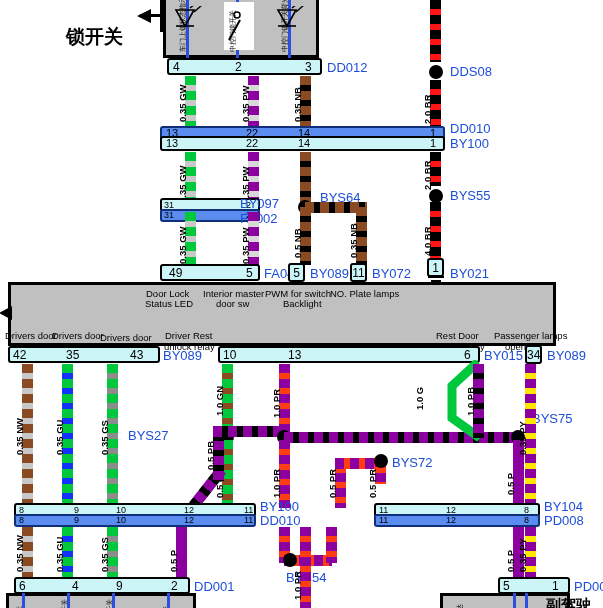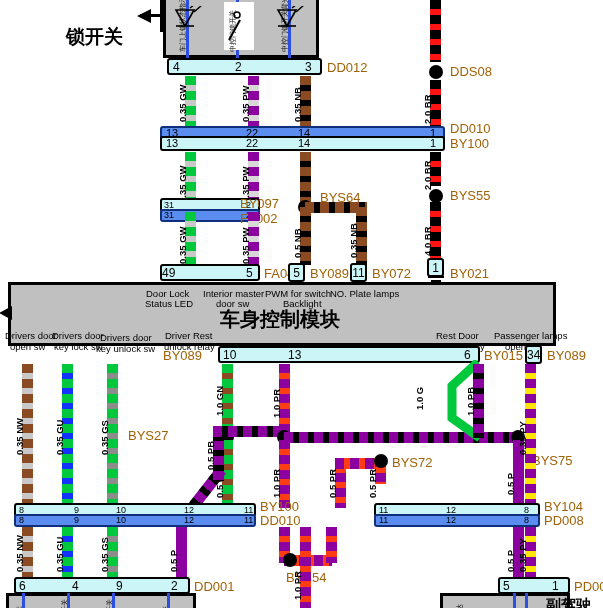--- a/index.html
+++ b/index.html
@@ -16,21 +16,21 @@
   .conn .pin{position:absolute;top:-1px;font-size:12px;color:#000;line-height:17px;}
   .connblue{position:absolute;background:#5b8df0;border:2px solid #0f2f7a;border-radius:3px;
         box-sizing:border-box;height:15px;}
   .connblue .pin{position:absolute;top:-2px;font-size:11px;color:#000;line-height:15px;}
 
   .pinbox{position:absolute;background:#ccf5f7;border:2px solid #000;border-radius:3px;
         box-sizing:border-box;width:17px;height:19px;text-align:center;font-size:12px;
         line-height:16px;color:#000;}
 
   
-  .lbl{position:absolute;font-size:13px;color:#a16207;white-space:nowrap;}
+  .lbl{position:absolute;font-size:13px;color:#1d4ed8;white-space:nowrap;}
   .lbl-sm{position:absolute;font-size:9.5px;color:#000;white-space:nowrap;}
   .lbl-cn{position:absolute;font-weight:bold;color:#000;white-space:nowrap;
           font-family:"DejaVu Sans",sans-serif;}
   .vlbl{position:absolute;font-size:9.5px;color:#000;white-space:nowrap;
         transform-origin:0 0;transform:rotate(-90deg);font-weight:bold;}
   .vcn{position:absolute;font-size:7px;color:#000;white-space:nowrap;
        transform-origin:0 0;transform:rotate(-90deg);font-family:"DejaVu Sans",sans-serif;}
   .splice{position:absolute;width:14px;height:14px;border-radius:50%;background:#000;}
 </style>
 </head>
@@ -124,60 +124,64 @@
     <div style="left: 248px; top: 212px; width: 11px; height: 58px; background: repeating-linear-gradient(rgb(140, 0, 160) 0px, rgb(140, 0, 160) 9px, rgb(216, 216, 216) 9px, rgb(216, 216, 216) 15px); position: absolute;"></div>
     <div class="vlbl" style="left: 240px; top: 264px;">0.35 PW</div>
     <div class="splice" style="left: 298px; top: 200px;"></div>
     <div class="lbl" style="left: 320px; top: 190px;">BYS64</div>
     <div style="left: 305px; top: 202px; width: 62px; height: 11px; background: repeating-linear-gradient(to right, rgb(138, 74, 34) 0px, rgb(138, 74, 34) 9px, rgb(0, 0, 0) 9px, rgb(0, 0, 0) 15px); position: absolute;"></div>
     <div style="left: 300px; top: 207px; width: 11px; height: 58px; background: repeating-linear-gradient(rgb(138, 74, 34) 0px, rgb(138, 74, 34) 9px, rgb(0, 0, 0) 9px, rgb(0, 0, 0) 15px); position: absolute;"></div>
     <div class="vlbl" style="left: 292px; top: 258px;">0.5 NB</div>
     <div style="left: 356px; top: 207px; width: 11px; height: 58px; background: repeating-linear-gradient(rgb(138, 74, 34) 0px, rgb(138, 74, 34) 9px, rgb(0, 0, 0) 9px, rgb(0, 0, 0) 15px); position: absolute;"></div>
     <div class="vlbl" style="left: 348px; top: 258px;">0.35 NB</div>
     <div class="conn" style="left: 160px; top: 264px; width: 100px;">
-      <span class="pin" style="left: 0;">49</span>
+      <span class="pin" style="left: 7px;">49</span>
       <span class="pin" style="left: 84px;">5</span>
     </div>
     <div class="lbl" style="left: 264px; top: 266px;">FA047</div>
     <div class="pinbox" style="left: 288px; top: 263px;">5</div>
     <div class="lbl" style="left: 310px; top: 266px;">BY089</div>
     <div class="pinbox" style="left: 350px; top: 263px;">11</div>
     <div class="lbl" style="left: 372px; top: 266px;">BY072</div>
     <div class="pinbox" style="left: 427px; top: 258px;">1</div>
     <svg width="20" height="12" style="position: absolute; left: 426px; top: 276px;">
       <line x1="2" y1="1" x2="18" y2="1" stroke="#000" stroke-width="2"></line>
       <line x1="5" y1="5" x2="15" y2="5" stroke="#000" stroke-width="2"></line>
       <line x1="8" y1="9" x2="12" y2="9" stroke="#000" stroke-width="2"></line>
     </svg>
     <div class="lbl" style="left: 450px; top: 266px;">BY021</div>
     <div class="compbox" style="left: 8px; top: 282px; width: 548px; height: 64px;"></div>
     <svg width="14" height="16" style="position: absolute; left: -1px; top: 305px;">
       <polygon points="0,8 13,1 13,15" fill="#000"></polygon>
     </svg>
-    <div class="lbl-cn" style="left: 220px; top: 306px; font-size: 20px;">车身控制模块</div>
     <div class="lbl-sm" style="left: 146px; top: 288px;">Door Lock</div>
     <div class="lbl-sm" style="left: 145px; top: 298px;">Status LED</div>
     <div class="lbl-sm" style="left: 203px; top: 288px;">Interior master</div>
     <div class="lbl-sm" style="left: 216px; top: 298px;">door sw</div>
     <div class="lbl-sm" style="left: 265px; top: 288px;">PWM for switch</div>
     <div class="lbl-sm" style="left: 283px; top: 298px;">Backlight</div>
     <div class="lbl-sm" style="left: 330px; top: 288px;">NO. Plate lamps</div>
     <div class="lbl-sm" style="left: 5px; top: 330px;">Drivers door</div>
     <div class="lbl-sm" style="left: 10px; top: 341px;">open sw</div>
     <div class="lbl-sm" style="left: 52px; top: 330px;">Drivers door</div>
     <div class="lbl-sm" style="left: 54px; top: 341px;">key lock sw</div>
     <div class="lbl-sm" style="left: 100px; top: 332px;">Drivers door</div>
     <div class="lbl-sm" style="left: 96px; top: 343px;">key unlock sw</div>
     <div class="lbl-sm" style="left: 165px; top: 330px;">Driver Rest</div>
     <div class="lbl-sm" style="left: 164px; top: 341px;">unlock relay</div>
     <div class="lbl-sm" style="left: 259px; top: 343px;">ALL Door lock relay</div>
     <div class="lbl-sm" style="left: 436px; top: 330px;">Rest Door</div>
     <div class="lbl-sm" style="left: 434px; top: 341px;">unlock relay</div>
     <div class="lbl-sm" style="left: 494px; top: 330px;">Passenger lamps</div>
     <div class="lbl-sm" style="left: 505px; top: 341px;">open sw</div>
+    <div class="conn" style="left: 8px; top: 346px; width: 152px;">
+      <span class="pin" style="left: 3px;">42</span>
+      <span class="pin" style="left: 56px;">35</span>
+      <span class="pin" style="left: 120px;">43</span>
+    </div>
     <div class="lbl" style="left: 163px; top: 348px;">BY089</div>
     <div class="conn" style="left: 218px; top: 346px; width: 262px;">
       <span class="pin" style="left: 3px;">10</span>
       <span class="pin" style="left: 68px;">13</span>
       <span class="pin" style="left: 244px;">6</span>
     </div>
     <div class="lbl" style="left: 484px; top: 348px;">BY015</div>
     <div class="pinbox" style="left: 525px; top: 345px;">34</div>
     <div class="lbl" style="left: 547px; top: 348px;">BY089</div>
     <div style="left: 22px; top: 364px; width: 11px; height: 143px; background: repeating-linear-gradient(rgb(138, 74, 34) 0px, rgb(138, 74, 34) 9px, rgb(200, 200, 200) 9px, rgb(200, 200, 200) 15px); position: absolute;"></div>
@@ -204,21 +208,21 @@
     <div class="vlbl" style="left: 271px; top: 498px;">1.0 PR</div>
     <div style="left: 284px; top: 432px; width: 234px; height: 11px; background: repeating-linear-gradient(to right, rgb(140, 0, 160) 0px, rgb(140, 0, 160) 9px, rgb(0, 0, 0) 9px, rgb(0, 0, 0) 15px); position: absolute;"></div>
     <div style="left: 335px; top: 458px; width: 11px; height: 50px; background: repeating-linear-gradient(rgb(140, 0, 160) 0px, rgb(140, 0, 160) 9px, rgb(255, 60, 20) 9px, rgb(255, 60, 20) 15px); position: absolute;"></div>
     <div class="vlbl" style="left: 327px; top: 498px;">0.5 PR</div>
     <div style="left: 335px; top: 458px; width: 46px; height: 11px; background: repeating-linear-gradient(to right, rgb(140, 0, 160) 0px, rgb(140, 0, 160) 9px, rgb(255, 60, 20) 9px, rgb(255, 60, 20) 15px); position: absolute;"></div>
     <div style="left: 375px; top: 458px; width: 11px; height: 26px; background: repeating-linear-gradient(rgb(140, 0, 160) 0px, rgb(140, 0, 160) 9px, rgb(255, 60, 20) 9px, rgb(255, 60, 20) 15px); position: absolute;"></div>
     <div class="vlbl" style="left: 367px; top: 498px;">0.5 PR</div>
     <div class="splice" style="left: 374px; top: 454px;"></div>
     <div class="lbl" style="left: 392px; top: 455px;">BYS72</div>
     <div class="splice" style="left: 511px; top: 430px;"></div>
-    <div class="lbl" style="left: 532px; top: 453px; text-align: right;">BYS75</div>
+    <div class="lbl" style="left: 532px; top: 411px; text-align: right;">BYS75</div>
     <svg width="90" height="90" style="position: absolute; left: 440px; top: 360px;">
       <polyline points="38,2 12,26 12,58 40,78" fill="none" stroke="#00c83c" stroke-width="9" stroke-linejoin="miter"></polyline>
     </svg>
     <div class="vlbl" style="left: 414px; top: 410px;">1.0 G</div>
     <div style="left: 473px; top: 364px; width: 11px; height: 74px; background: repeating-linear-gradient(rgb(140, 0, 160) 0px, rgb(140, 0, 160) 9px, rgb(0, 0, 0) 9px, rgb(0, 0, 0) 15px); position: absolute;"></div>
     <div class="vlbl" style="left: 465px; top: 416px;">1.0 PB</div>
     <div style="left: 513px; top: 440px; width: 11px; height: 68px; background: repeating-linear-gradient(rgb(140, 0, 160) 0px, rgb(140, 0, 160) 9px, rgb(140, 0, 160) 9px, rgb(140, 0, 160) 15px); position: absolute;"></div>
     <div class="vlbl" style="left: 505px; top: 495px;">0.5 P</div>
     <div style="left: 525px; top: 364px; width: 11px; height: 143px; background: repeating-linear-gradient(rgb(140, 0, 160) 0px, rgb(140, 0, 160) 9px, rgb(255, 230, 0) 9px, rgb(255, 230, 0) 15px); position: absolute;"></div>
     <div class="vlbl" style="left: 517px; top: 455px;">0.35 PY</div>

